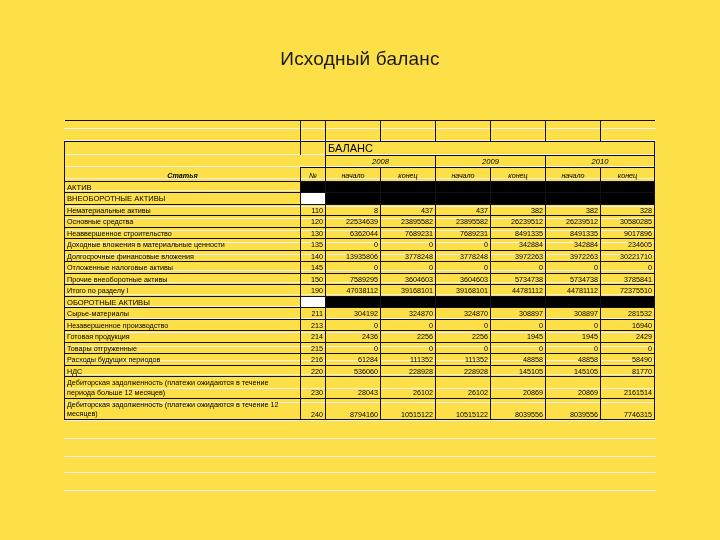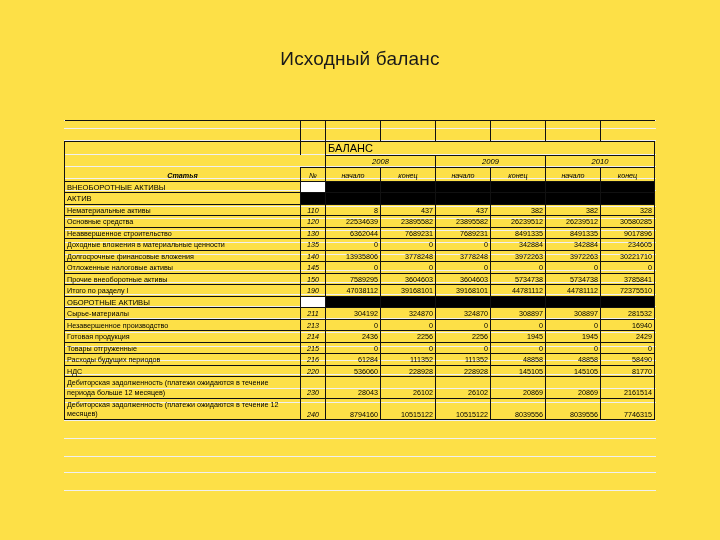--- a/index.html
+++ b/index.html
@@ -124,21 +124,21 @@
   }
   .hdr-sub td.article {
     text-align: center;
     font-weight: bold;
     border-top: none;
   }
 
   
   .r td { height: 10.5px; }
   td.art   { text-align: left;  padding-left: 2px; }
-  td.no    { text-align: center; padding-right: 2px; width: 24px; font-style: italic; }
+  td.no    { text-align: right; padding-right: 2px; width: 24px; }
   td.val   { text-align: right; padding-right: 3px; }
   tr.section td.art { font-size: 7.6px; }
   td.black { background: #000000; border-color: #000000; }
   td.whitecell { background: #ffffff; }
 
   tr.multi td { height: auto; }
   td.art.wrap {
     white-space: normal;
     line-height: 1.28;
     padding-top: 1px;
@@ -229,32 +229,32 @@
           <td>начало</td>
           <td>конец</td>
           <td>начало</td>
           <td>конец</td>
           <td>начало</td>
           <td>конец</td>
         </tr>
       </tbody>
       <tbody id="tbody-rows">
           <tr class="r section">
+            <td class="art">АКТИВ</td>
+            <td class="no black"></td>
+            <td class="val black"></td>
+            <td class="val black"></td>
+            <td class="val black"></td>
+            <td class="val black"></td>
+            <td class="val black"></td>
+            <td class="val black"></td>
+          </tr>
+          <tr class="r section">
             <td class="art">ВНЕОБОРОТНЫЕ АКТИВЫ</td>
             <td class="no whitecell"></td>
-            <td class="val black"></td>
-            <td class="val black"></td>
-            <td class="val black"></td>
-            <td class="val black"></td>
-            <td class="val black"></td>
-            <td class="val black"></td>
-          </tr>
-          <tr class="r section">
-            <td class="art">АКТИВ</td>
-            <td class="no black"></td>
             <td class="val black"></td>
             <td class="val black"></td>
             <td class="val black"></td>
             <td class="val black"></td>
             <td class="val black"></td>
             <td class="val black"></td>
           </tr>
           <tr class="r">
             <td class="art">Нематериальные активы</td>
             <td class="no">110</td>

